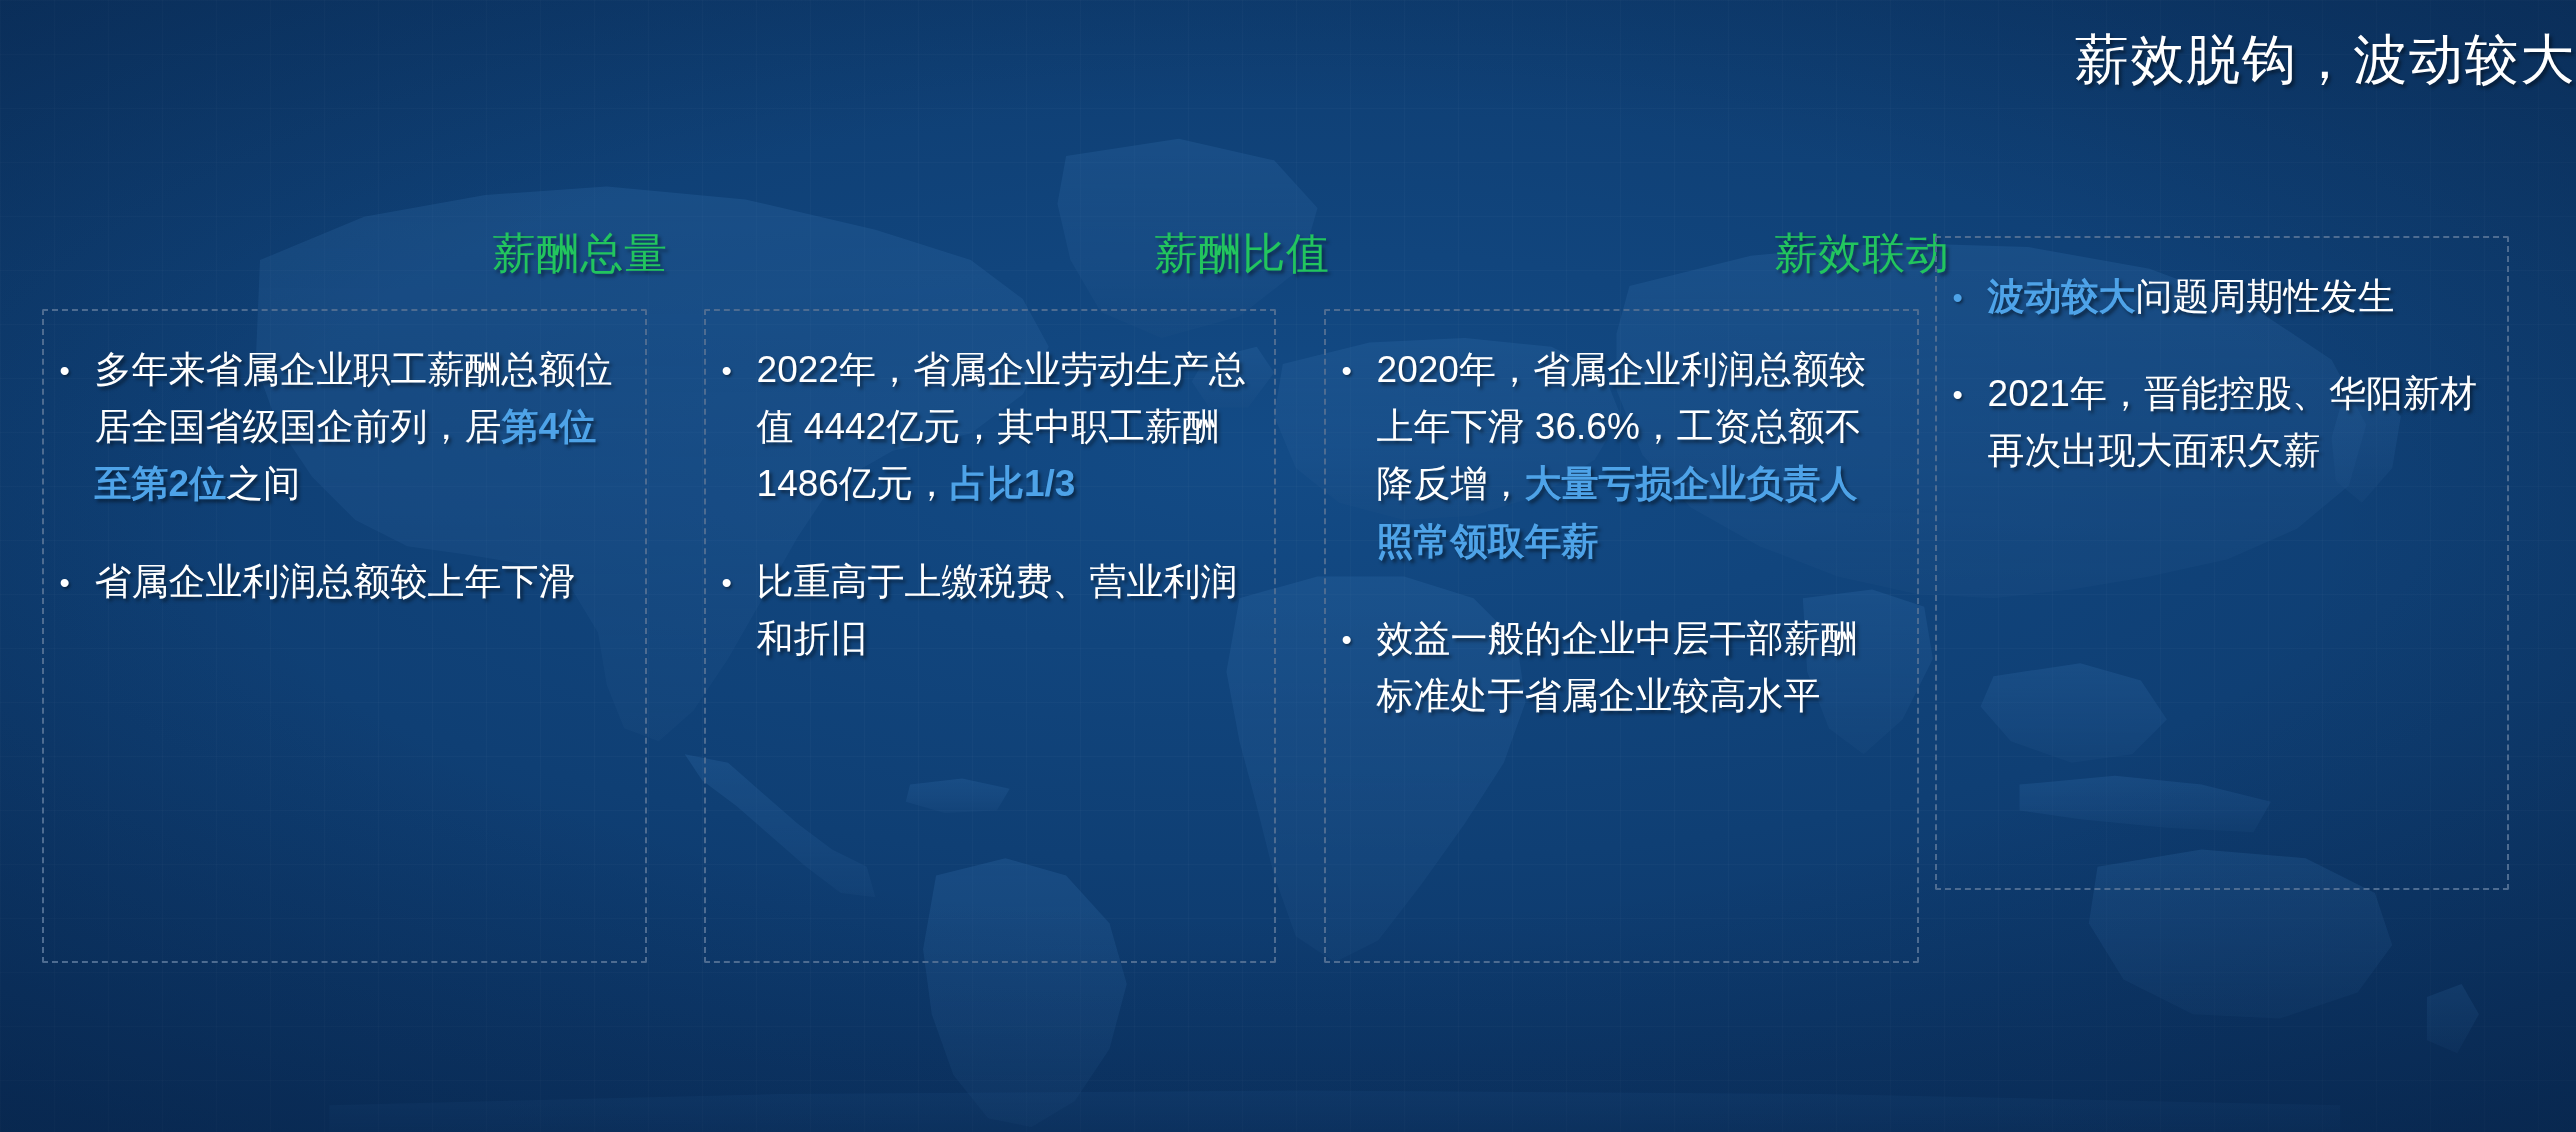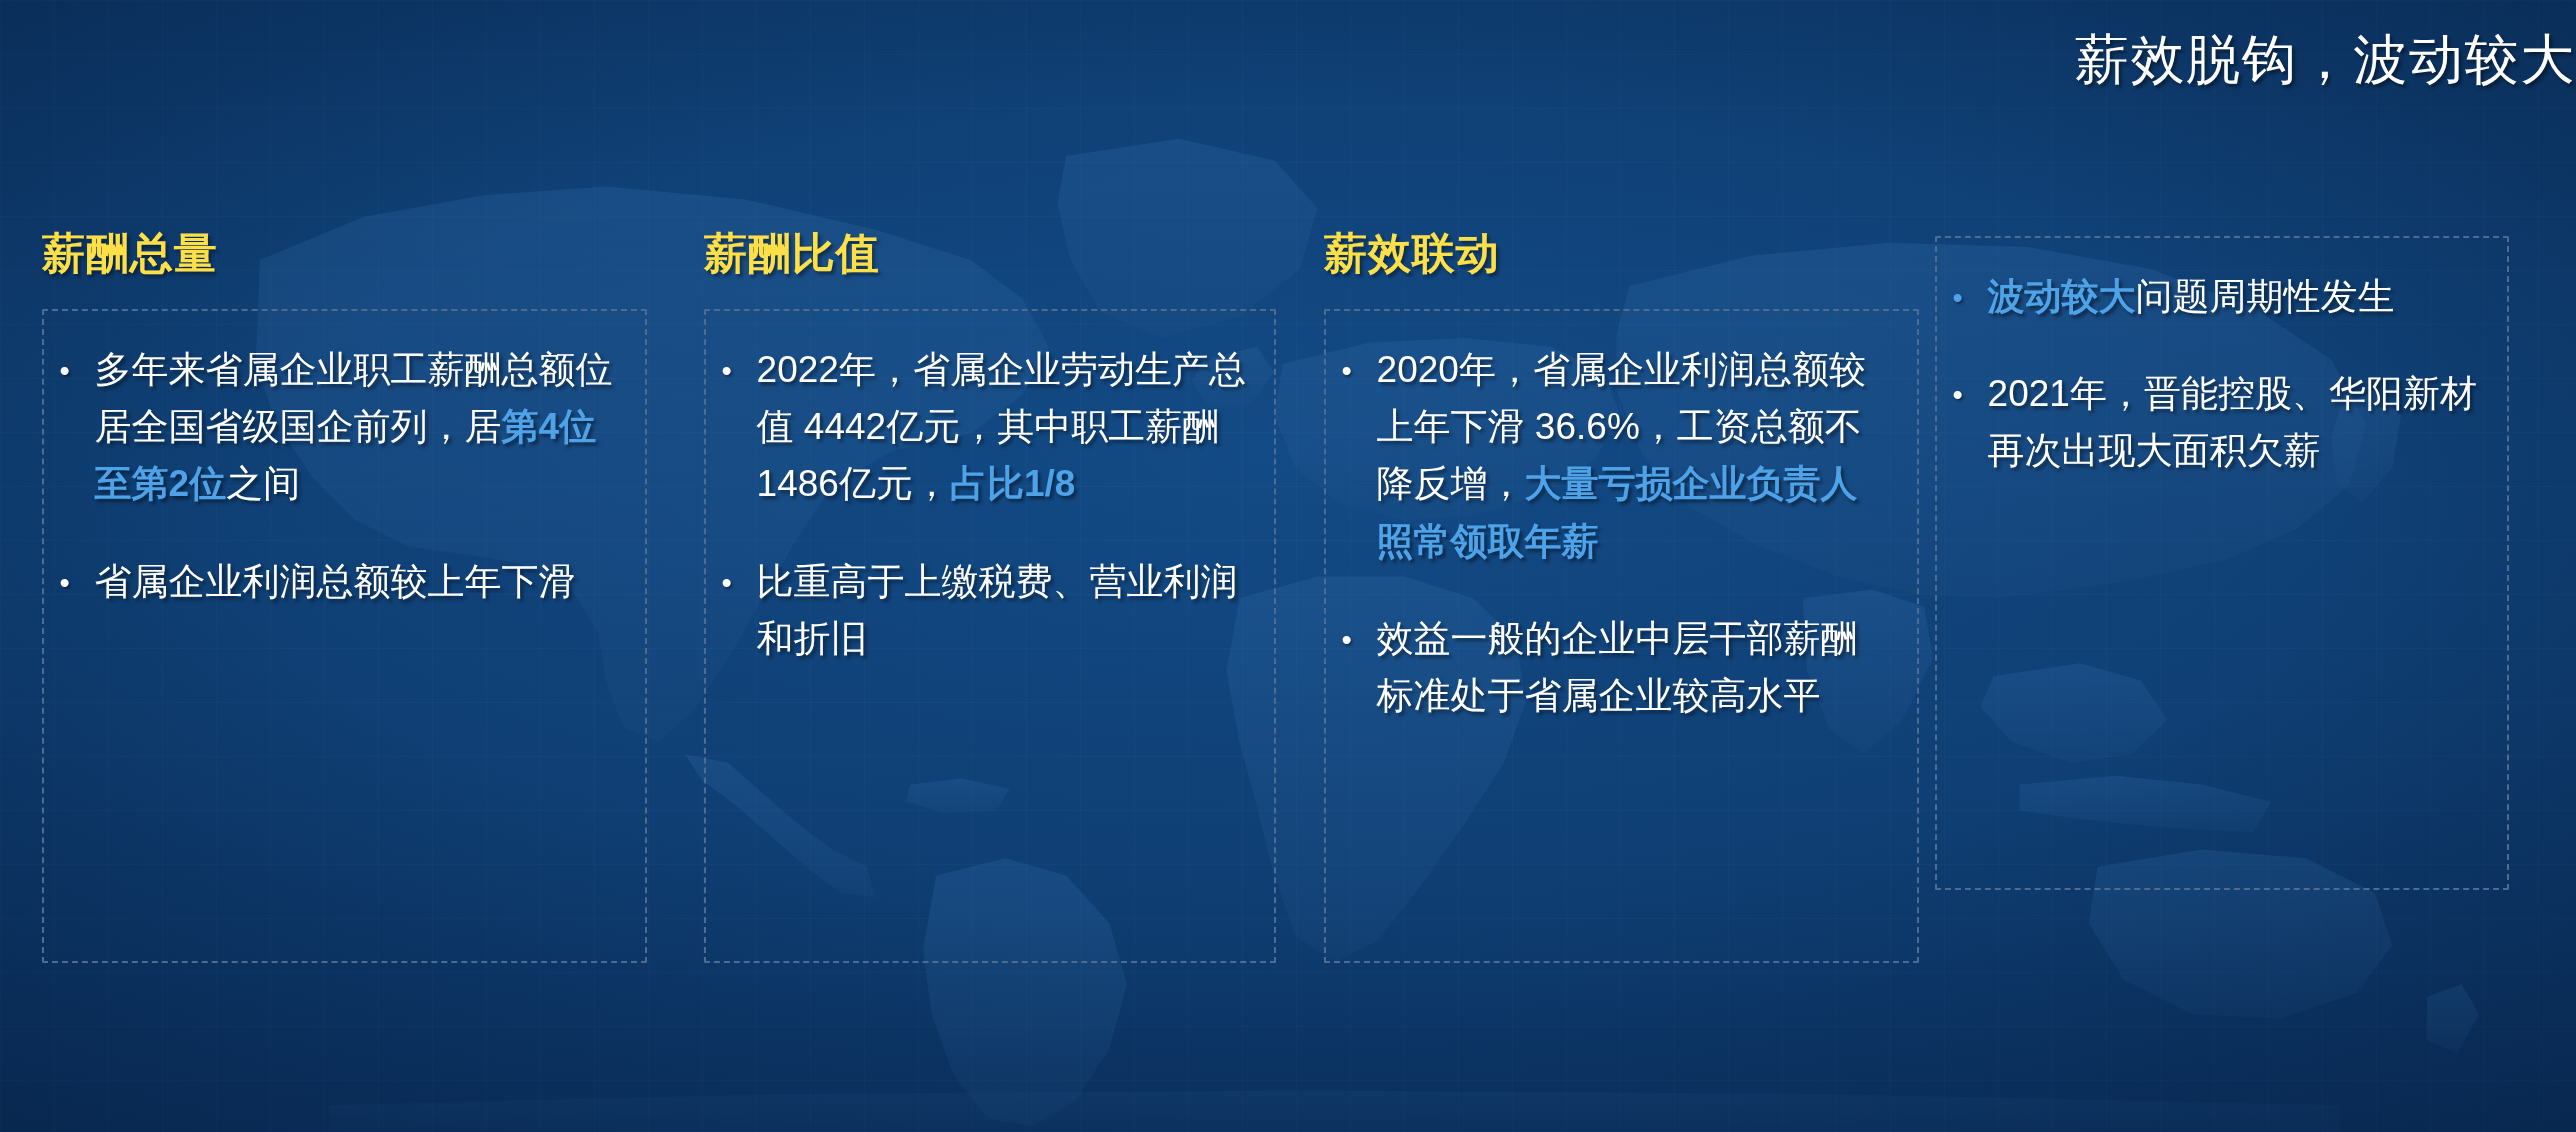--- a/index.html
+++ b/index.html
@@ -49,24 +49,24 @@
     position:absolute;
     top:217px;
     width:626px;
   }
   .col-1{left:42px;}
   .col-2{left:704px;}
   .col-3{left:1324px;}
   .col-4{left:1935px;}
 
   .col-header{
-    text-align:left;
-    color:#fde047;
+    text-align:right;
+    color:#22c55e;
     font-size:43px;
-    font-weight:bold;
+    font-weight:normal;
     letter-spacing:0.9px;
     text-shadow:2.6px 2.6px 3.5px rgba(0,0,0,.40);
     height:73px;
     line-height:73px;
   }
 
   .col-box{
     margin-top:19px;
     border:2.6px dashed #4e6c91;
     border-radius:1.7px;
@@ -188,21 +188,21 @@
         <span class="bullet-text"><span>省属企业利润总额较上年下滑</span></span>
       </div>
     </div>
   </div>
 
   <div class="column col-2">
     <div class="col-header">薪酬比值</div>
     <div class="col-box">
       <div class="bullet-item">
         <span class="bullet-dot">•</span>
-        <span class="bullet-text"><span>2022年，省属企业劳动生产总值 4442亿元，其中职工薪酬1486亿元，</span><span class="hl">占比1/8</span></span>
+        <span class="bullet-text"><span>2022年，省属企业劳动生产总值 4442亿元，其中职工薪酬1486亿元，</span><span class="hl">占比1/3</span></span>
       </div>
       <div class="bullet-item">
         <span class="bullet-dot">•</span>
         <span class="bullet-text"><span>比重高于上缴税费、营业利润和折旧</span></span>
       </div>
     </div>
   </div>
 
   <div class="column col-3">
     <div class="col-header">薪效联动</div>

